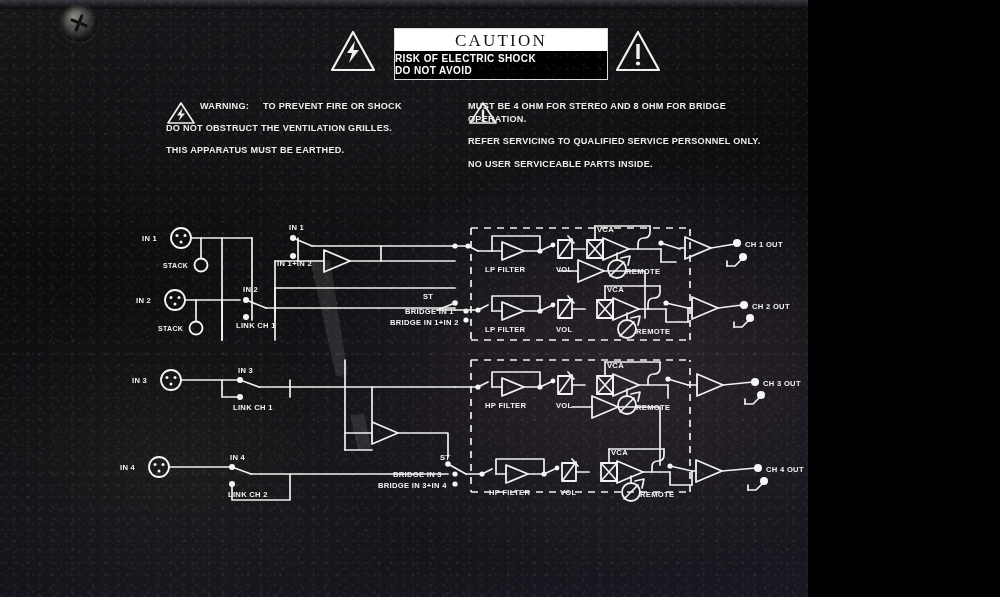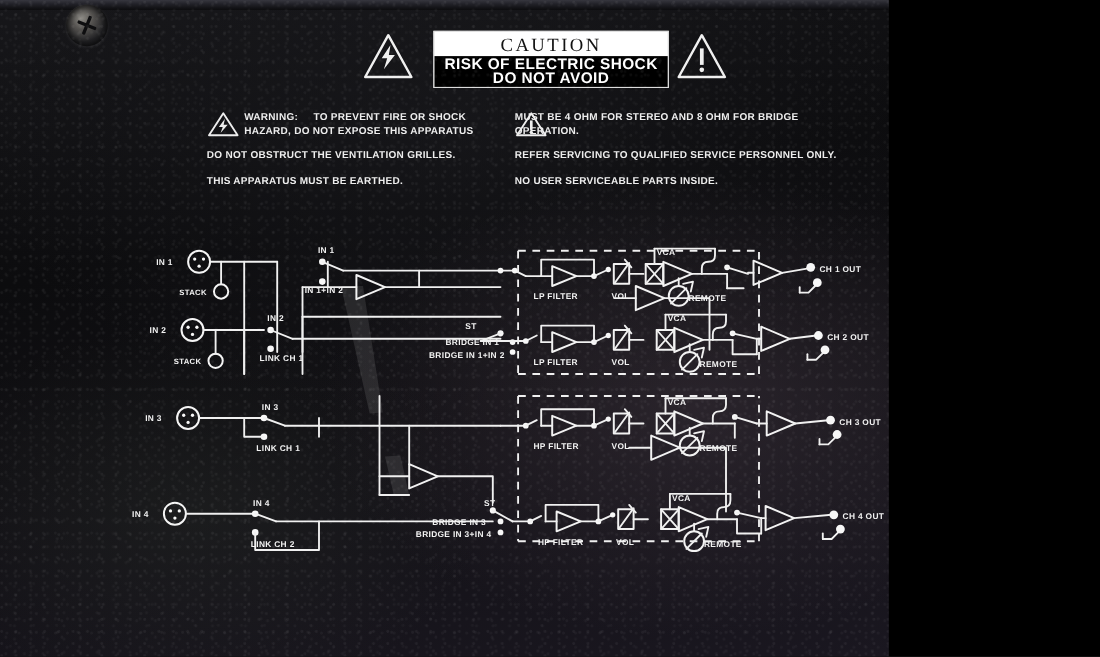--- a/index.html
+++ b/index.html
@@ -46,29 +46,29 @@
   #screw-tr{left:812px;top:18px;opacity:.95;}
 
   
   #caution-block{position:absolute;left:330px;top:28px;width:340px;height:50px;}
   .tri{position:relative;}
   .tri svg{display:block;}
   #caution-box{position:absolute;left:64px;top:0px;width:212px;background:#fff;color:#000;
     border:1px solid #ddd;}
   #caution-title{font-size:17px;letter-spacing:2.2px;text-align:center;color:#111;
     font-family:"Liberation Serif", serif;line-height:1.25;padding-top:1px;}
-  #caution-sub{background:#000;color:#fff;text-align:center;font-weight:bold;font-size:14px;
+  #caution-sub{background:#000;color:#fff;font-weight:bold;font-size:10px;
     line-height:11.5px;letter-spacing:.4px;padding:2px 0 3px;}
   #tri-left{position:absolute;left:0px;top:2px;}
   #tri-right{position:absolute;left:285px;top:2px;}
 
   
   .warn-wrap{position:absolute;font-weight:bold;font-size:9.1px;line-height:13.2px;
     letter-spacing:.25px;color:#ededed;}
-  #warn-left{left:188px;top:100px;width:280px;}
+  #warn-left{left:166px;top:100px;width:280px;}
   #warn-right{left:468px;top:100px;width:312px;}
   .warn-tri{position:absolute;left:0;top:1px;}
   .warn-head{padding-left:34px;}
   .warn-p{margin:0;}
   .sp{display:inline-block;width:14px;}
   .gap{height:9px;}
 
   
   #schematic{position:absolute;left:0;top:200px;width:1000px;height:330px;}
   #schematic svg{display:block;}
@@ -117,23 +117,20 @@
   <div class="warn-wrap" id="warn-left">
     <div class="warn-tri">
       <svg width="30" height="24" viewBox="0 0 30 24">
         <polygon points="15,2 28,22 2,22" fill="none" stroke="#ededed" stroke-width="1.7" stroke-linejoin="round"></polygon>
         <polygon points="16.5,7 11,14.5 14.5,14.5 12.5,20 19,12.5 15.3,12.5" fill="#ededed"></polygon>
       </svg>
     </div>
     <p class="warn-p warn-head">
       <span>WARNING:</span><span class="sp"></span><span>TO PREVENT FIRE OR SHOCK</span>
     </p>
-    <p class="warn-p warn-head">
-      <span>HAZARD, DO NOT  EXPOSE  THIS  APPARATUS</span>
-    </p>
     <div class="gap"></div>
     <p class="warn-p">DO NOT OBSTRUCT THE VENTILATION GRILLES.</p>
     <div class="gap"></div>
     <p class="warn-p">THIS APPARATUS MUST BE EARTHED.</p>
   </div>
 
   <div class="warn-wrap" id="warn-right">
     <div class="warn-tri">
       <svg width="30" height="24" viewBox="0 0 30 24">
         <polygon points="15,2 28,22 2,22" fill="none" stroke="#ededed" stroke-width="1.7" stroke-linejoin="round"></polygon>

